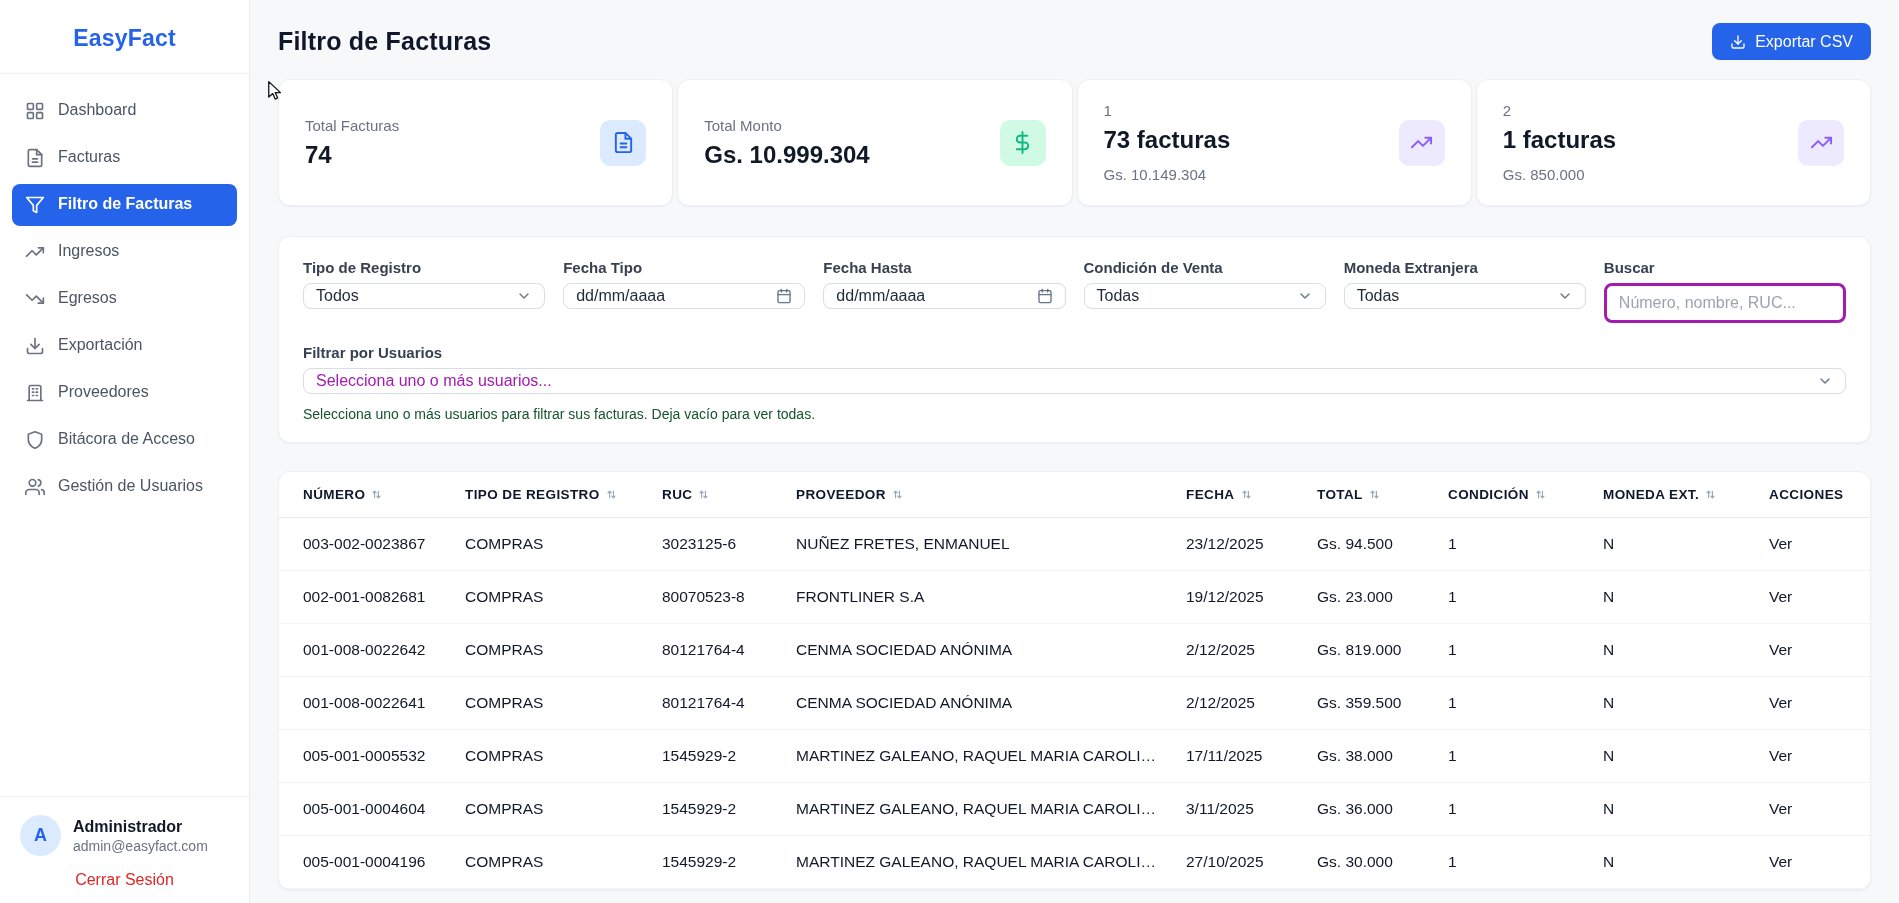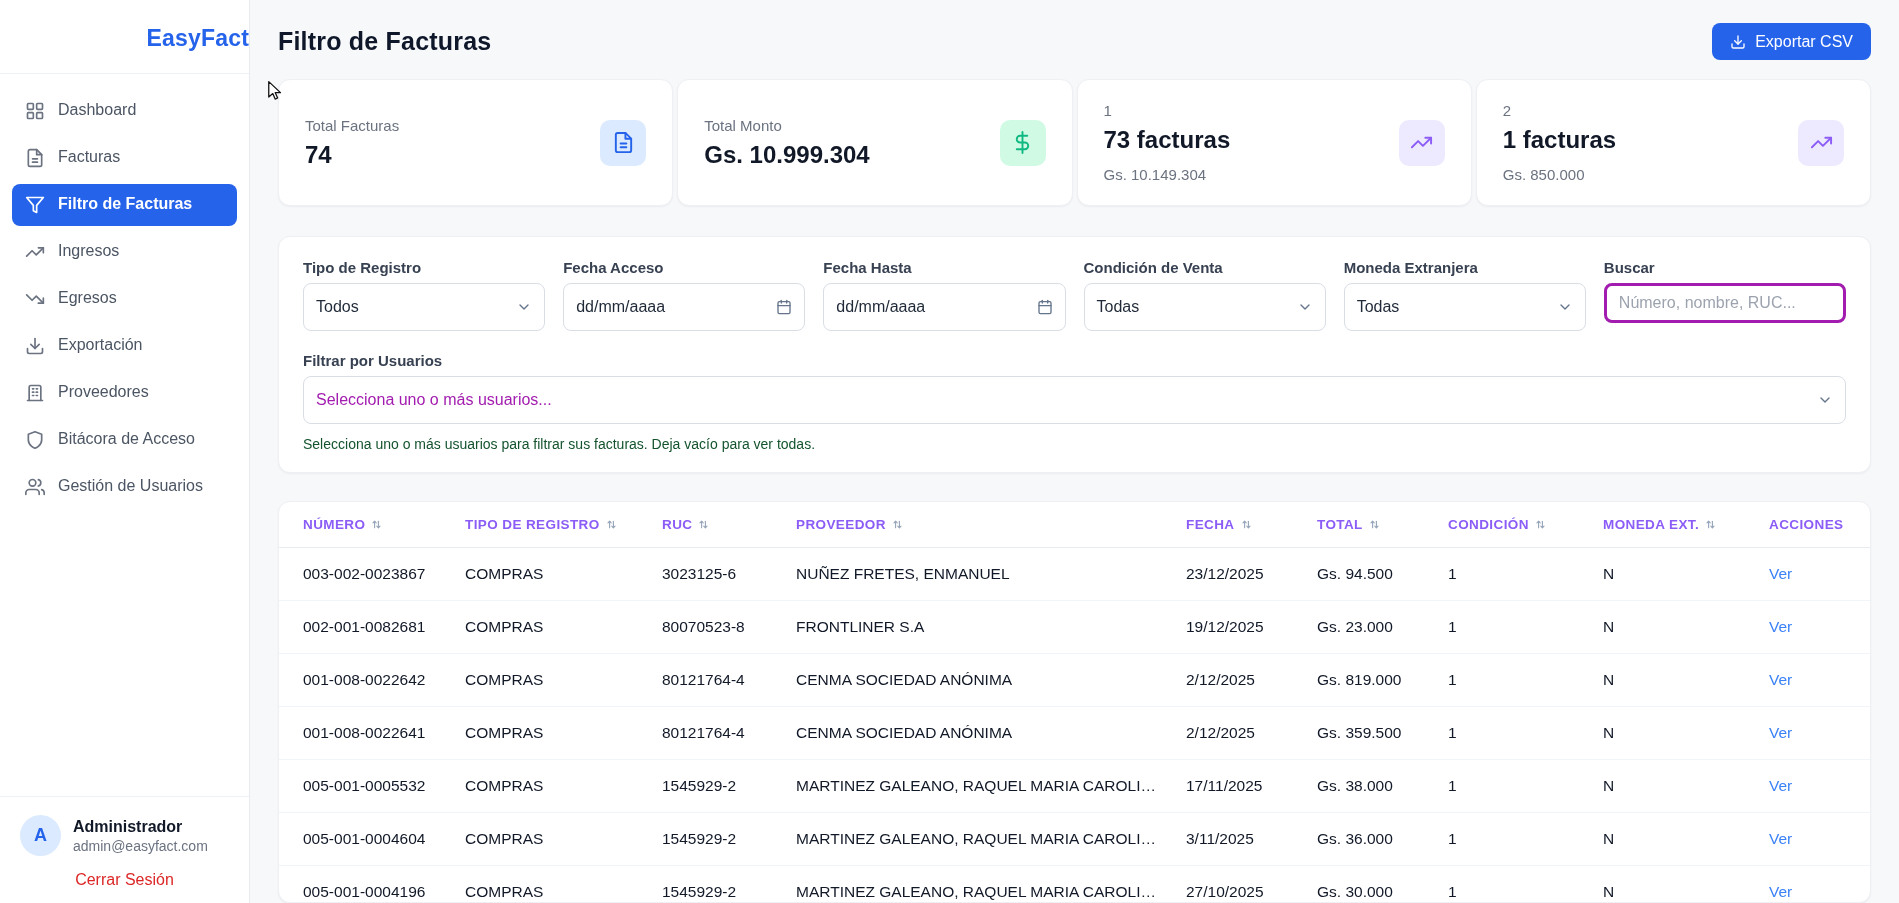--- a/index.html
+++ b/index.html
@@ -1,21 +1,21 @@
 <!DOCTYPE html>
 <html><head>
 <meta charset="utf-8">
 <style>
   *{margin:0;padding:0;box-sizing:border-box}
   html,body{width:1899px;height:903px}
   body{font-family:"Liberation Sans",sans-serif;background:#f7f8fa;color:#111827;display:flex;overflow:hidden;position:relative}
 
   
   .sidebar{width:250px;min-width:250px;height:100%;background:#fff;border-right:1px solid #e7eaee;display:flex;flex-direction:column}
-  .sidebar-logo{padding:25px 0 21px;text-align:right;font-size:23px;font-weight:700;color:#2563eb;border-bottom:1px solid #eef1f5;letter-spacing:.2px}
+  .sidebar-logo{padding:25px 0 21px;text-align:center;font-size:23px;font-weight:700;color:#2563eb;border-bottom:1px solid #eef1f5;letter-spacing:.2px}
   .sidebar-nav{flex:1;padding:16px 12px;display:flex;flex-direction:column;gap:5px}
   .nav-item{display:flex;align-items:flex-start;gap:13px;padding:11px 13px;border-radius:8px;font-size:16px;color:#4b5563;cursor:pointer;white-space:nowrap}
   .nav-item .icon{width:20px;height:20px;color:#6b7280;flex:0 0 auto}
   .nav-item.active{background:#2563eb;color:#fff;font-weight:700}
   .nav-item.active .icon{color:#fff}
   .sidebar-user{border-top:1px solid #eef1f5;padding:18px 20px 14px}
   .user-row{display:flex;align-items:center;gap:12px}
   .avatar{width:41px;height:41px;border-radius:50%;background:#dbeafe;color:#2563eb;font-size:18px;font-weight:700;display:flex;align-items:center;justify-content:center;flex:0 0 auto}
   .user-name{font-size:16px;font-weight:700;color:#111827}
   .user-email{font-size:14px;color:#6b7280;margin-top:2px}
@@ -34,37 +34,37 @@
   .stat-label{font-size:15px;color:#6b7280;margin-bottom:7px}
   .stat-value{font-size:24px;font-weight:700;color:#111827}
   .stat-sub{font-size:15px;color:#6b7280;margin-top:12px}
   .stat-icon{width:46px;height:46px;border-radius:10px;display:flex;align-items:center;justify-content:center;flex:0 0 auto}
   .stat-icon .icon{width:23px;height:23px}
 
   
   .filters-card{background:#fff;border:1px solid #eef0f4;border-radius:12px;box-shadow:0 1px 2px rgba(16,24,40,.05);padding:22px 24px 20px;margin-bottom:28px}
   .filters-grid{display:grid;grid-template-columns:repeat(6,1fr);gap:18px}
   .field-label{display:block;font-size:15px;font-weight:700;color:#374151;margin-bottom:7px;white-space:nowrap}
-  .control{height:48px;border:1px solid #d9dee5;border-radius:8px;background:#fff;display:flex;align-items:center;justify-content:space-between;gap:8px;padding:0 12px;font-size:16px;color:#1f2937;cursor:pointer;white-space:nowrap}
+  .control{height:26px;border:1px solid #d9dee5;border-radius:8px;background:#fff;display:flex;align-items:center;justify-content:space-between;gap:8px;padding:0 12px;font-size:16px;color:#1f2937;cursor:pointer;white-space:nowrap}
   .control .icon{width:16px;height:16px;color:#64748b;flex:0 0 auto}
   .placeholder{color:#a21caf}
   .control-input{width:100%;height:40px;border:3px solid #a21caf;border-radius:8px;padding:0 12px;font-size:16px;font-family:inherit;color:#1f2937;outline:none;background:#fff}
   .control-input::placeholder{color:#9ca3af}
   .users-field{margin-top:21px}
   .help-text{margin-top:12px;font-size:14px;color:#14532d}
 
   
   .table-card{background:#fff;border:1px solid #eef0f4;border-radius:12px;box-shadow:0 1px 2px rgba(16,24,40,.05);overflow:hidden}
   table{width:100%;border-collapse:collapse;table-layout:fixed}
-  th{padding:15px 12px;text-align:left;font-size:13.5px;font-weight:700;letter-spacing:.4px;color:#8b5cf6;border-bottom:1px solid #e8ecf1;white-space:nowrap;cursor:pointer}
+  th{padding:15px 12px;text-align:left;font-size:13.5px;font-weight:700;letter-spacing:.4px;color:#0f172a;border-bottom:1px solid #e8ecf1;white-space:nowrap;cursor:pointer}
   .th-inner{display:inline-flex;align-items:center;gap:5px}
   .th-inner .icon{width:13px;height:13px;color:#94a3b8;display:inline-flex}
   td{padding:17px 12px;font-size:15.5px;color:#111827;border-bottom:1px solid #f1f4f8;white-space:nowrap;overflow:hidden;text-overflow:ellipsis}
   th:first-child,td:first-child{padding-left:24px}
-  .link{color:#3b82f6;text-decoration:none;cursor:pointer}
+  .link{color:#0f172a;text-decoration:none;cursor:pointer}
 
   .icon{display:inline-flex}
   .icon svg{width:100%;height:100%;display:block}
   .cursor{position:absolute;left:266px;top:80px;width:22px;height:22px;z-index:99;pointer-events:none}
 </style>
 </head>
 <body>
 
 <aside class="sidebar">
   <div class="sidebar-logo">EasyFact</div>
@@ -280,21 +280,21 @@
           <span>Todos</span>
           <span class="icon">
               <svg viewBox="0 0 24 24" fill="none" stroke="currentColor" stroke-width="2" stroke-linecap="round" stroke-linejoin="round">
                 <path d="M6 9l6 6 6-6"></path>
               </svg>
             </span>
         </div>
       </div>
 
       <div>
-        <label class="field-label">Fecha Acceso</label>
+        <label class="field-label">Fecha Tipo</label>
         <div class="control">
           <span>dd/mm/aaaa</span>
           <span class="icon">
               <svg viewBox="0 0 24 24" fill="none" stroke="currentColor" stroke-width="2" stroke-linecap="round" stroke-linejoin="round">
                 <rect x="3" y="4" width="18" height="18" rx="2"></rect>
                 <path d="M16 2v4"></path>
                 <path d="M8 2v4"></path>
                 <path d="M3 10h18"></path>
               </svg>
             </span>

